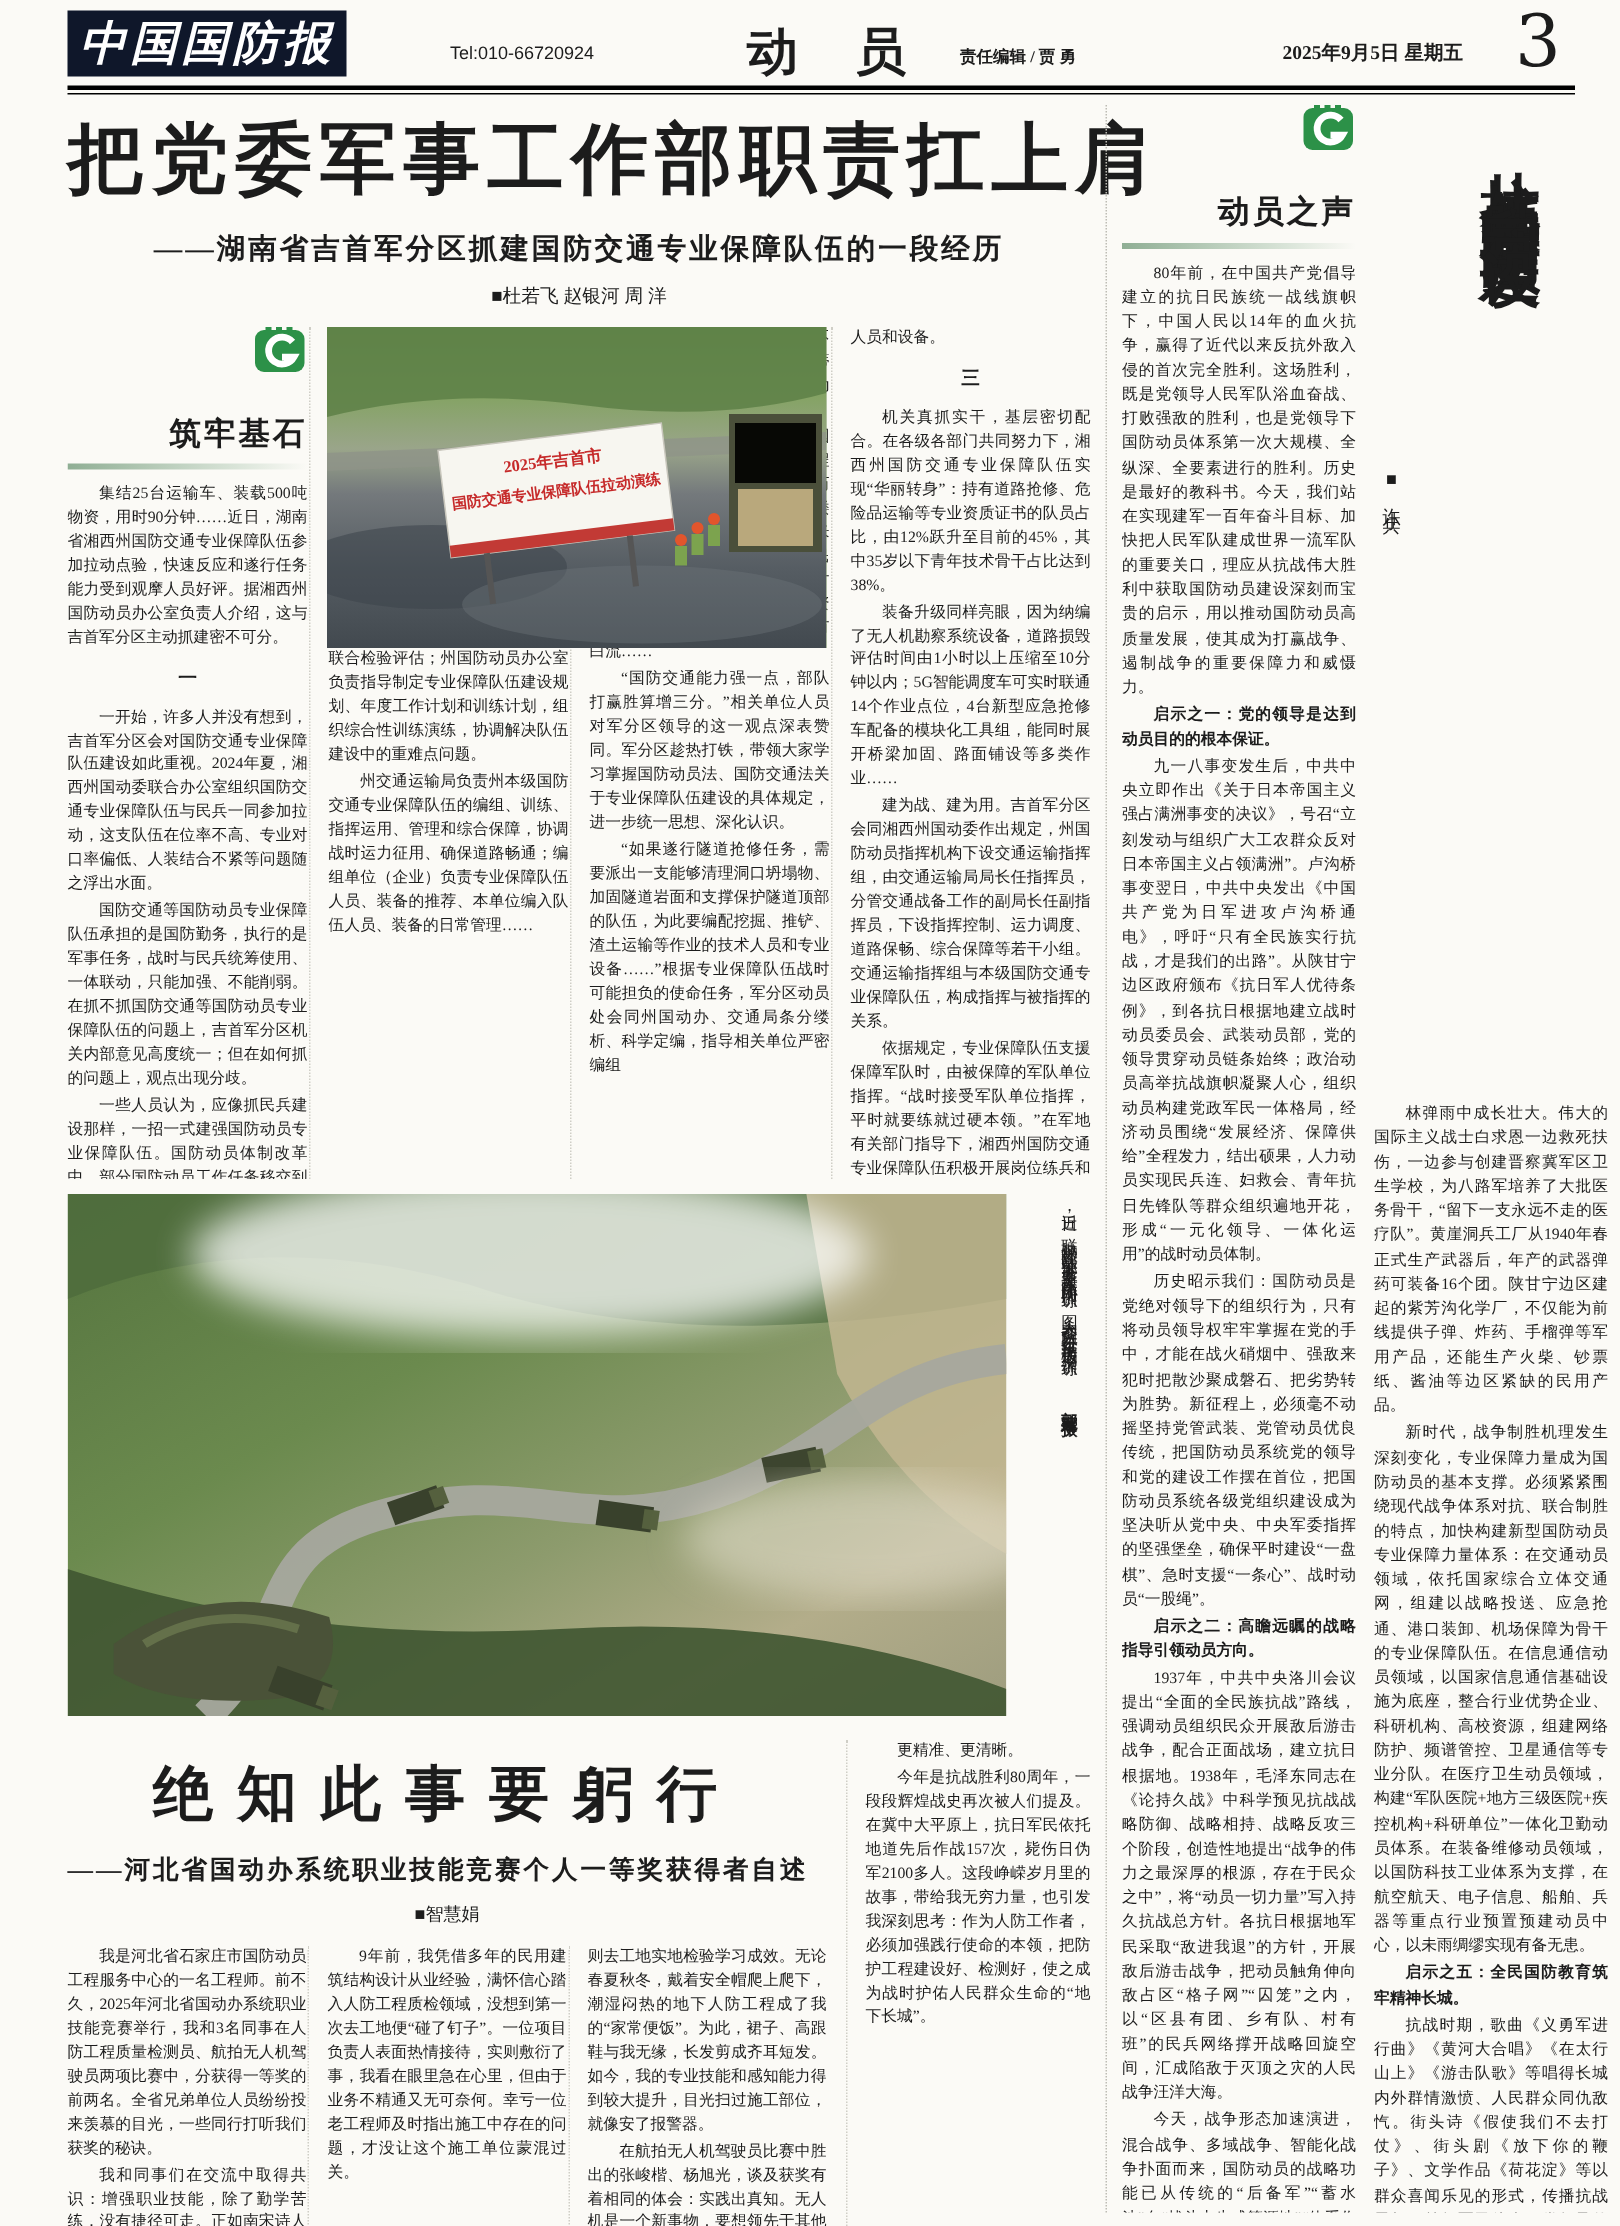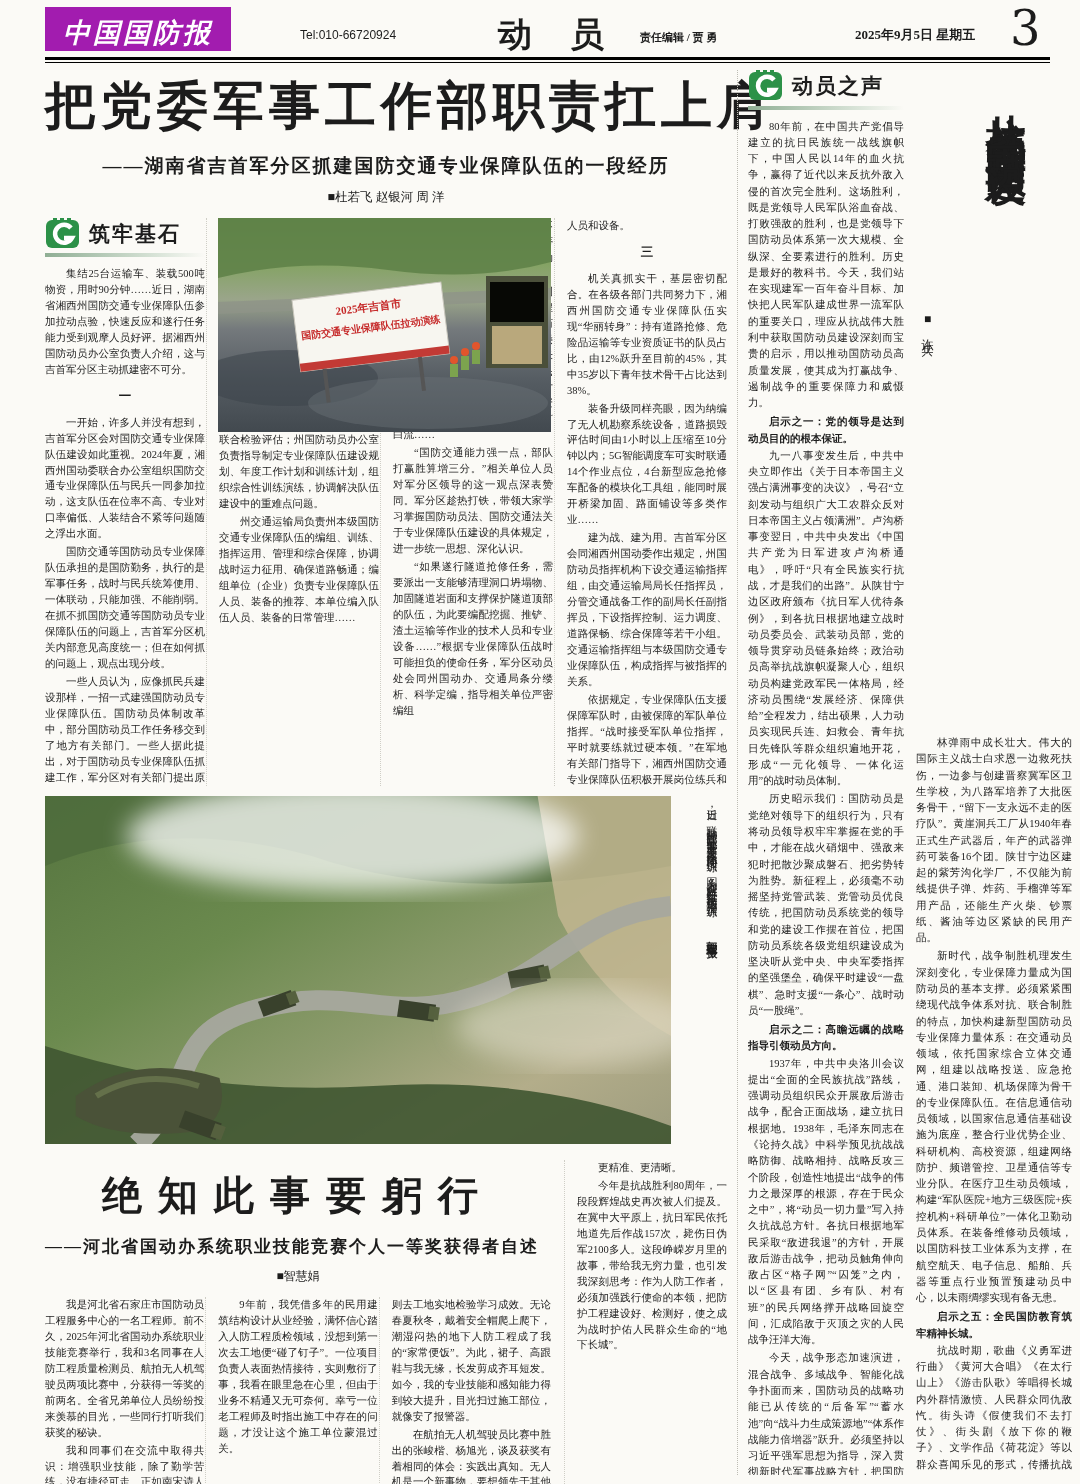--- a/index.html
+++ b/index.html
@@ -1,48 +1,48 @@
 <!DOCTYPE html>
 <html><head>
 <meta charset="utf-8">
 <style>
   html,body{margin:0;padding:0;}
   .page{position:relative;width:1080px;height:1484px;background:#fbfaf6;color:#1c1c1c;
         font-family:"Liberation Serif",serif;overflow:hidden;}
   
-  .logo-box{position:absolute;left:45px;top:7px;width:186px;height:44px;background:#a21caf;
-        color:#fff;display:flex;align-items:flex-end;justify-content:center;font-size:27px;
+  .logo-box{position:absolute;left:45px;top:7px;width:186px;height:44px;background:#0f172a;
+        color:#fff;display:flex;align-items:center;justify-content:center;font-size:31px;
         font-style:italic;font-weight:bold;letter-spacing:3px;font-family:"DejaVu Serif",serif;}
   .tel{position:absolute;left:300px;top:28px;font-size:12px;font-family:"Liberation Sans",sans-serif;}
   .section-title{position:absolute;left:498px;top:12px;font-size:34px;font-weight:900;
         font-family:"Liberation Sans",sans-serif;letter-spacing:38px;white-space:nowrap;}
   .editor{position:absolute;left:640px;top:30px;font-size:11px;font-weight:bold;}
   .issue-date{position:absolute;left:855px;top:26px;font-size:13px;font-weight:bold;}
   .pagenum{position:absolute;left:1010px;top:0px;font-size:48px;font-family:"DejaVu Serif",serif;}
   .mast-rule{position:absolute;left:45px;right:30px;top:57px;height:2px;
         border-top:3px solid #000;border-bottom:1px solid #000;}
 
   
   .col p{margin:0 0 2px;text-indent:2em;text-align:justify;}
   p.cont{text-indent:0;}
   p.secmark{text-align:center;text-indent:0;font-weight:bold;font-size:12.5px;margin:9px 0;}
-  .inspire{font-weight:bold;font-family:Liberation Sans, sans-serif;}
+  .inspire{font-weight:bold;font-family:Liberation Serif, serif;}
 
   
   .main-left{position:absolute;left:45px;top:70px;width:682px;}
   .a1-title{text-align:center;font-size:51px;font-weight:900;letter-spacing:5px;
         font-family:"Liberation Sans",sans-serif;margin:2px 0 12px;white-space:nowrap;}
   .a1-sub{text-align:center;font-size:19px;font-weight:bold;letter-spacing:2px;margin:0 0 10px;}
   .a1-byline{text-align:center;font-size:12.5px;margin:0 0 12px;}
   .cols-row{position:relative;display:flex;gap:13px;height:568px;}
   .col{width:160px;overflow:hidden;font-size:10.5px;line-height:1.52;}
   .col + .col{border-left:1px dotted #cfcec6;padding-left:12px;margin-left:-12px;}
   .pad-photo{}
 
-  .badge{display:flex;align-items:flex-start;gap:8px;margin-bottom:3px;}
+  .badge{display:flex;align-items:flex-end;gap:24px;margin-bottom:3px;flex-direction:column;}
   .badge-text{font-size:21px;font-weight:900;font-family:"Liberation Sans",sans-serif;letter-spacing:2px;}
   .badge-bar{height:4px;background:linear-gradient(90deg,#8fae94,#d9e4d8 70%,rgba(255,255,255,0));
         margin:2px 0 9px;}
 
   
   .photo1{position:absolute;left:173px;top:0;width:333px;height:214px;overflow:hidden;background:#77925c;}
   
   .photo2{display:flex;height:348px;margin:10px 0 0;}
   .photo2-img{flex:1;position:relative;overflow:hidden;}
   .photo2-cap{width:56px;box-sizing:border-box;padding:4px 6px 0 4px;writing-mode:vertical-rl;

